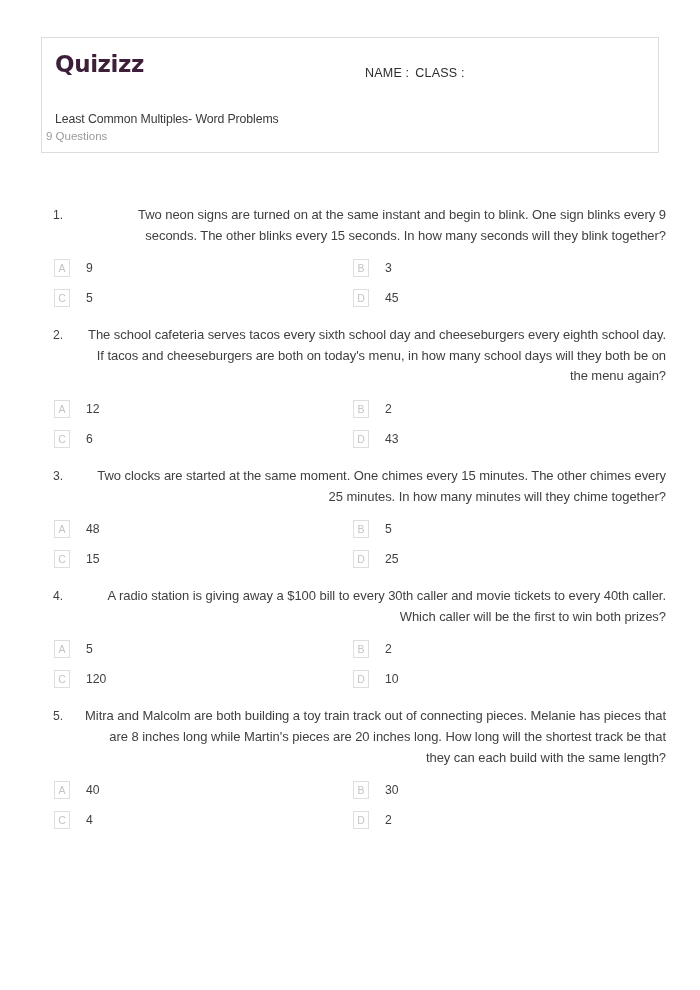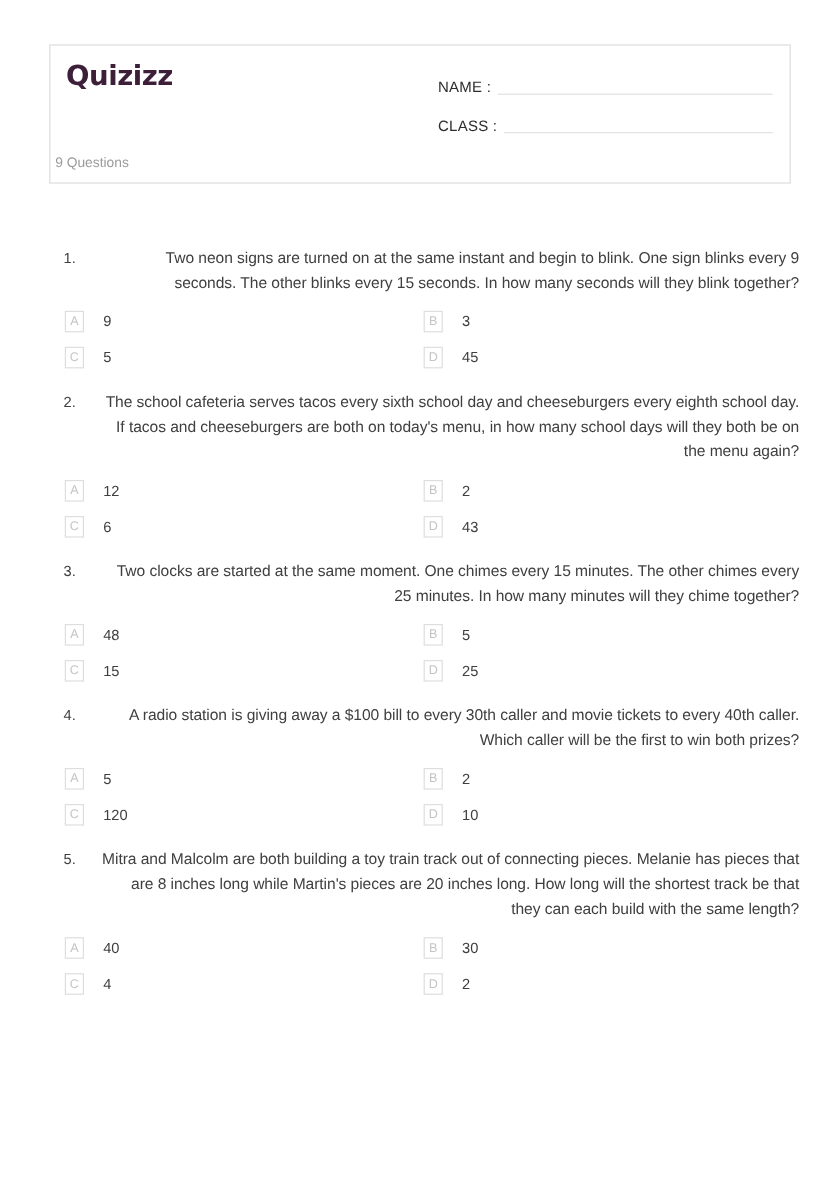--- a/index.html
+++ b/index.html
@@ -68,21 +68,21 @@
     left: 4px;
     top: 92px;
     font-size: 11.5px;
     color: #9b9b9b;
   }
 
   .header-right {
     flex: 1;
     padding: 14px 14px 0 0;
     display: flex;
-    flex-direction: column;
+    flex-direction: row;
     justify-content: flex-start;
   }
 
   .field-row {
     display: flex;
     align-items: flex-end;
     height: 30px;
     margin-bottom: 2px;
   }
   .field-label {
@@ -167,20 +167,21 @@
   }
 </style>
 </head>
 <body>
 
 <div class="page">
 
   <div class="header-card">
     <div class="header-left">
       <div class="brand"><span class="brand-q">Quizizz</span></div>
+      <div class="quiz-title">Least Common Multiples- Word Problems</div>
       <div class="quiz-count">9 Questions</div>
     </div>
     <div class="header-right">
       <div class="field-row">
         <span class="field-label">NAME :</span>
         <span class="field-line"></span>
       </div>
       <div class="field-row">
         <span class="field-label">CLASS :</span>
         <span class="field-line"></span>

